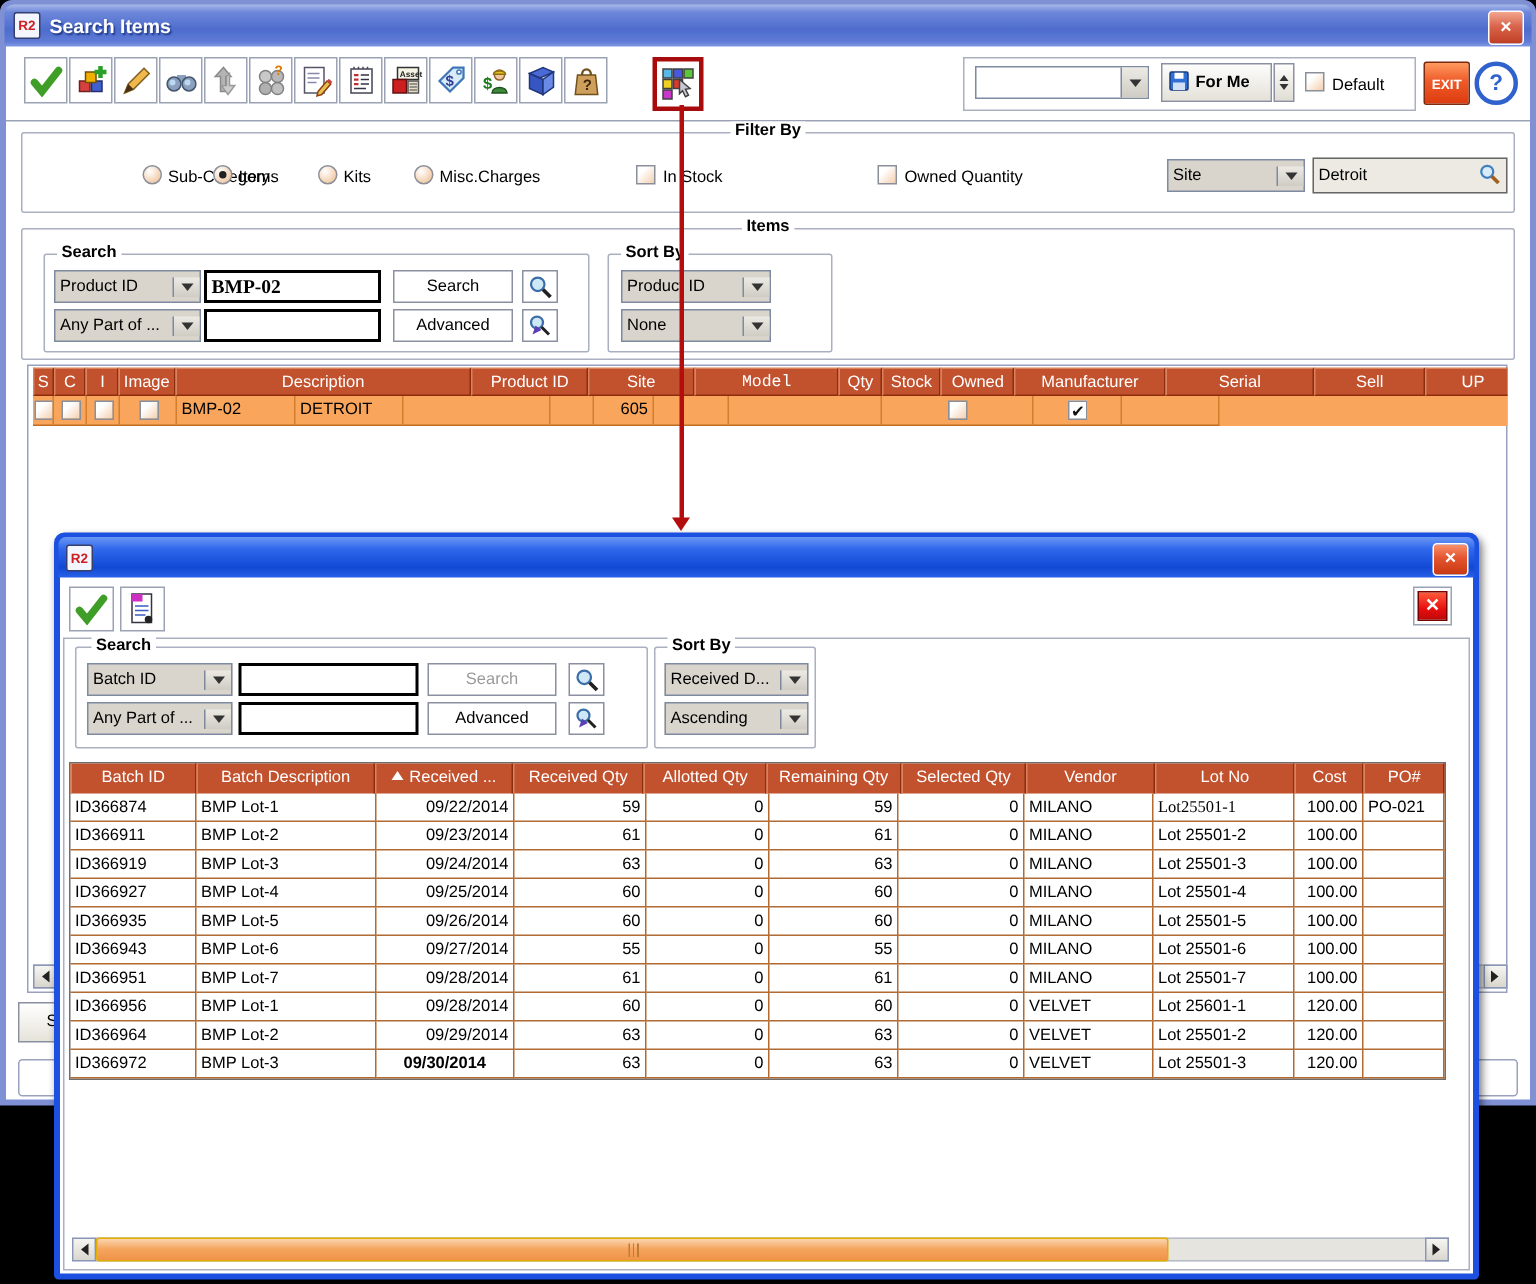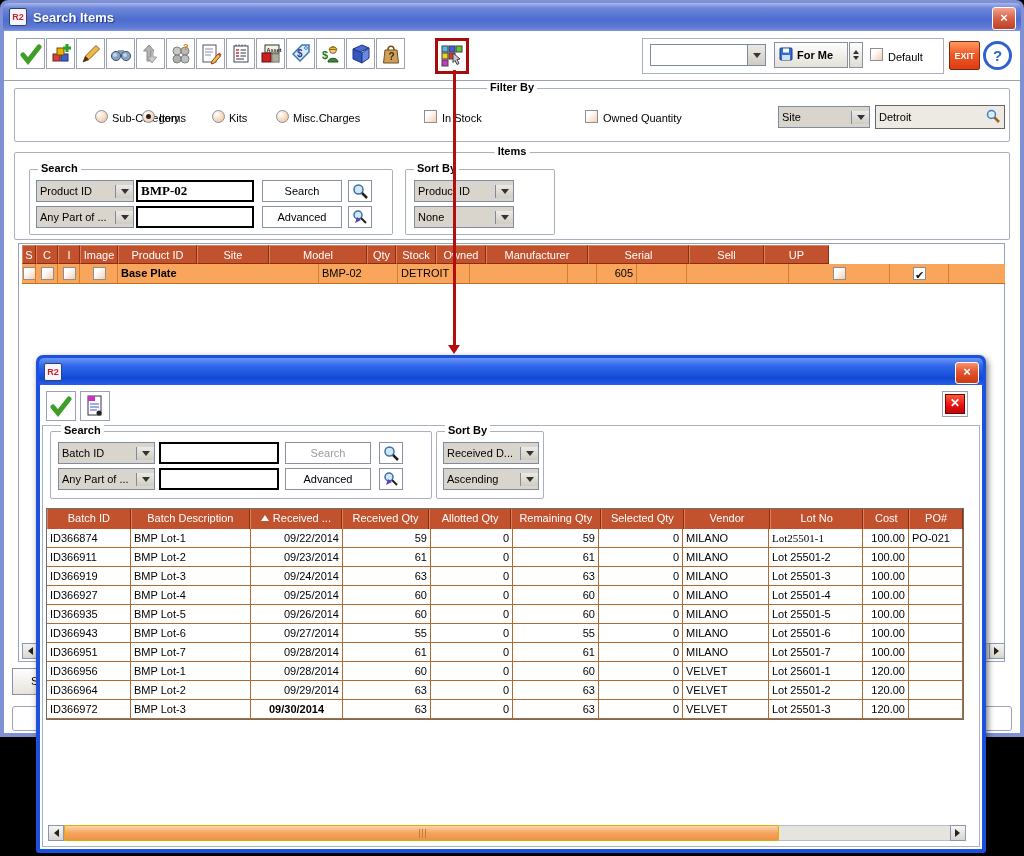--- a/index.html
+++ b/index.html
@@ -391,23 +391,24 @@
       </div>
     </div>
 
     <div class="items-panel"></div>
     <div class="mtable">
       <div class="mhead" id="main-table-head">
           <div class="th" style="width: 14px;">S</div>
           <div class="th" style="width: 22px;">C</div>
           <div class="th" style="width: 22px;">I</div>
           <div class="th" style="width: 38px;">Image</div>
+          <div class="th" style="width: 201px;">Description</div>
           <div class="th" style="width: 79px;">Product ID</div>
           <div class="th" style="width: 72px;">Site</div>
-          <div class="th" style="width: 98px;">Model</div>
+          <div class="th" style="width: 98px; font-family: Liberation Mono, monospace;">Model</div>
           <div class="th" style="width: 29px;">Qty</div>
           <div class="th" style="width: 40px;">Stock</div>
           <div class="th" style="width: 50px;">Owned</div>
           <div class="th" style="width: 102px;">Manufacturer</div>
           <div class="th" style="width: 101px;">Serial</div>
           <div class="th" style="width: 75px;">Sell</div>
           <div class="th" style="width: 65px;">UP</div>
         </div>
       <div class="mrow" id="main-table-row">
           <div class="mcell" style="width: 14px;">
@@ -415,21 +416,20 @@
           </div>
           <div class="mcell" style="width: 22px;">
             <div class="cb"></div>
           </div>
           <div class="mcell" style="width: 22px;">
             <div class="cb"></div>
           </div>
           <div class="mcell" style="width: 38px;">
             <div class="cb"></div>
           </div>
-          <div class="mcell bold" style="width: 201px;">Base Plate</div>
           <div class="mcell" style="width: 79px;">BMP-02</div>
           <div class="mcell" style="width: 72px;">DETROIT</div>
           <div class="mcell" style="width: 98px;"></div>
           <div class="mcell" style="width: 29px;"></div>
           <div class="mcell" style="width: 40px; text-align: right;">605</div>
           <div class="mcell" style="width: 50px;"></div>
           <div class="mcell" style="width: 102px;"></div>
           <div class="mcell" style="width: 101px;">
             <div class="cb"></div>
           </div>

